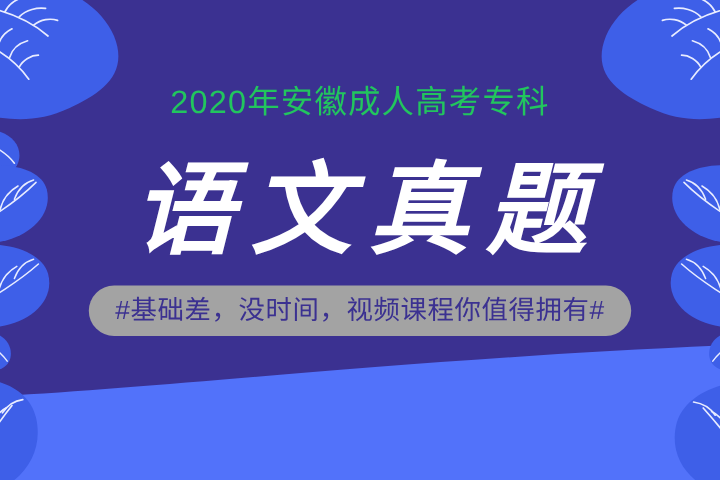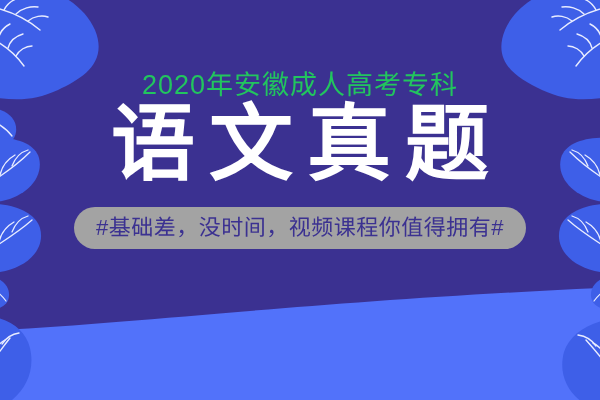--- a/index.html
+++ b/index.html
@@ -46,25 +46,26 @@
     margin-top: 72px;
     color: #22c55e;
     font-size: 27px;
     line-height: 1;
     letter-spacing: 1px;
     white-space: nowrap;
     font-weight: 400;
   }
 
   .main-title {
-    margin-top: 3px;
+    margin-top: 34px;
     color: #FFFFFF;
     font-size: 84px;
     line-height: 1;
     font-weight: 700;
+    font-style: italic;
     letter-spacing: 14px;
     text-indent: 14px;
     white-space: nowrap;
   }
 
   .tagline-pill {
     margin-top: 21px;
     height: 42px;
     display: flex;
     align-items: center;

